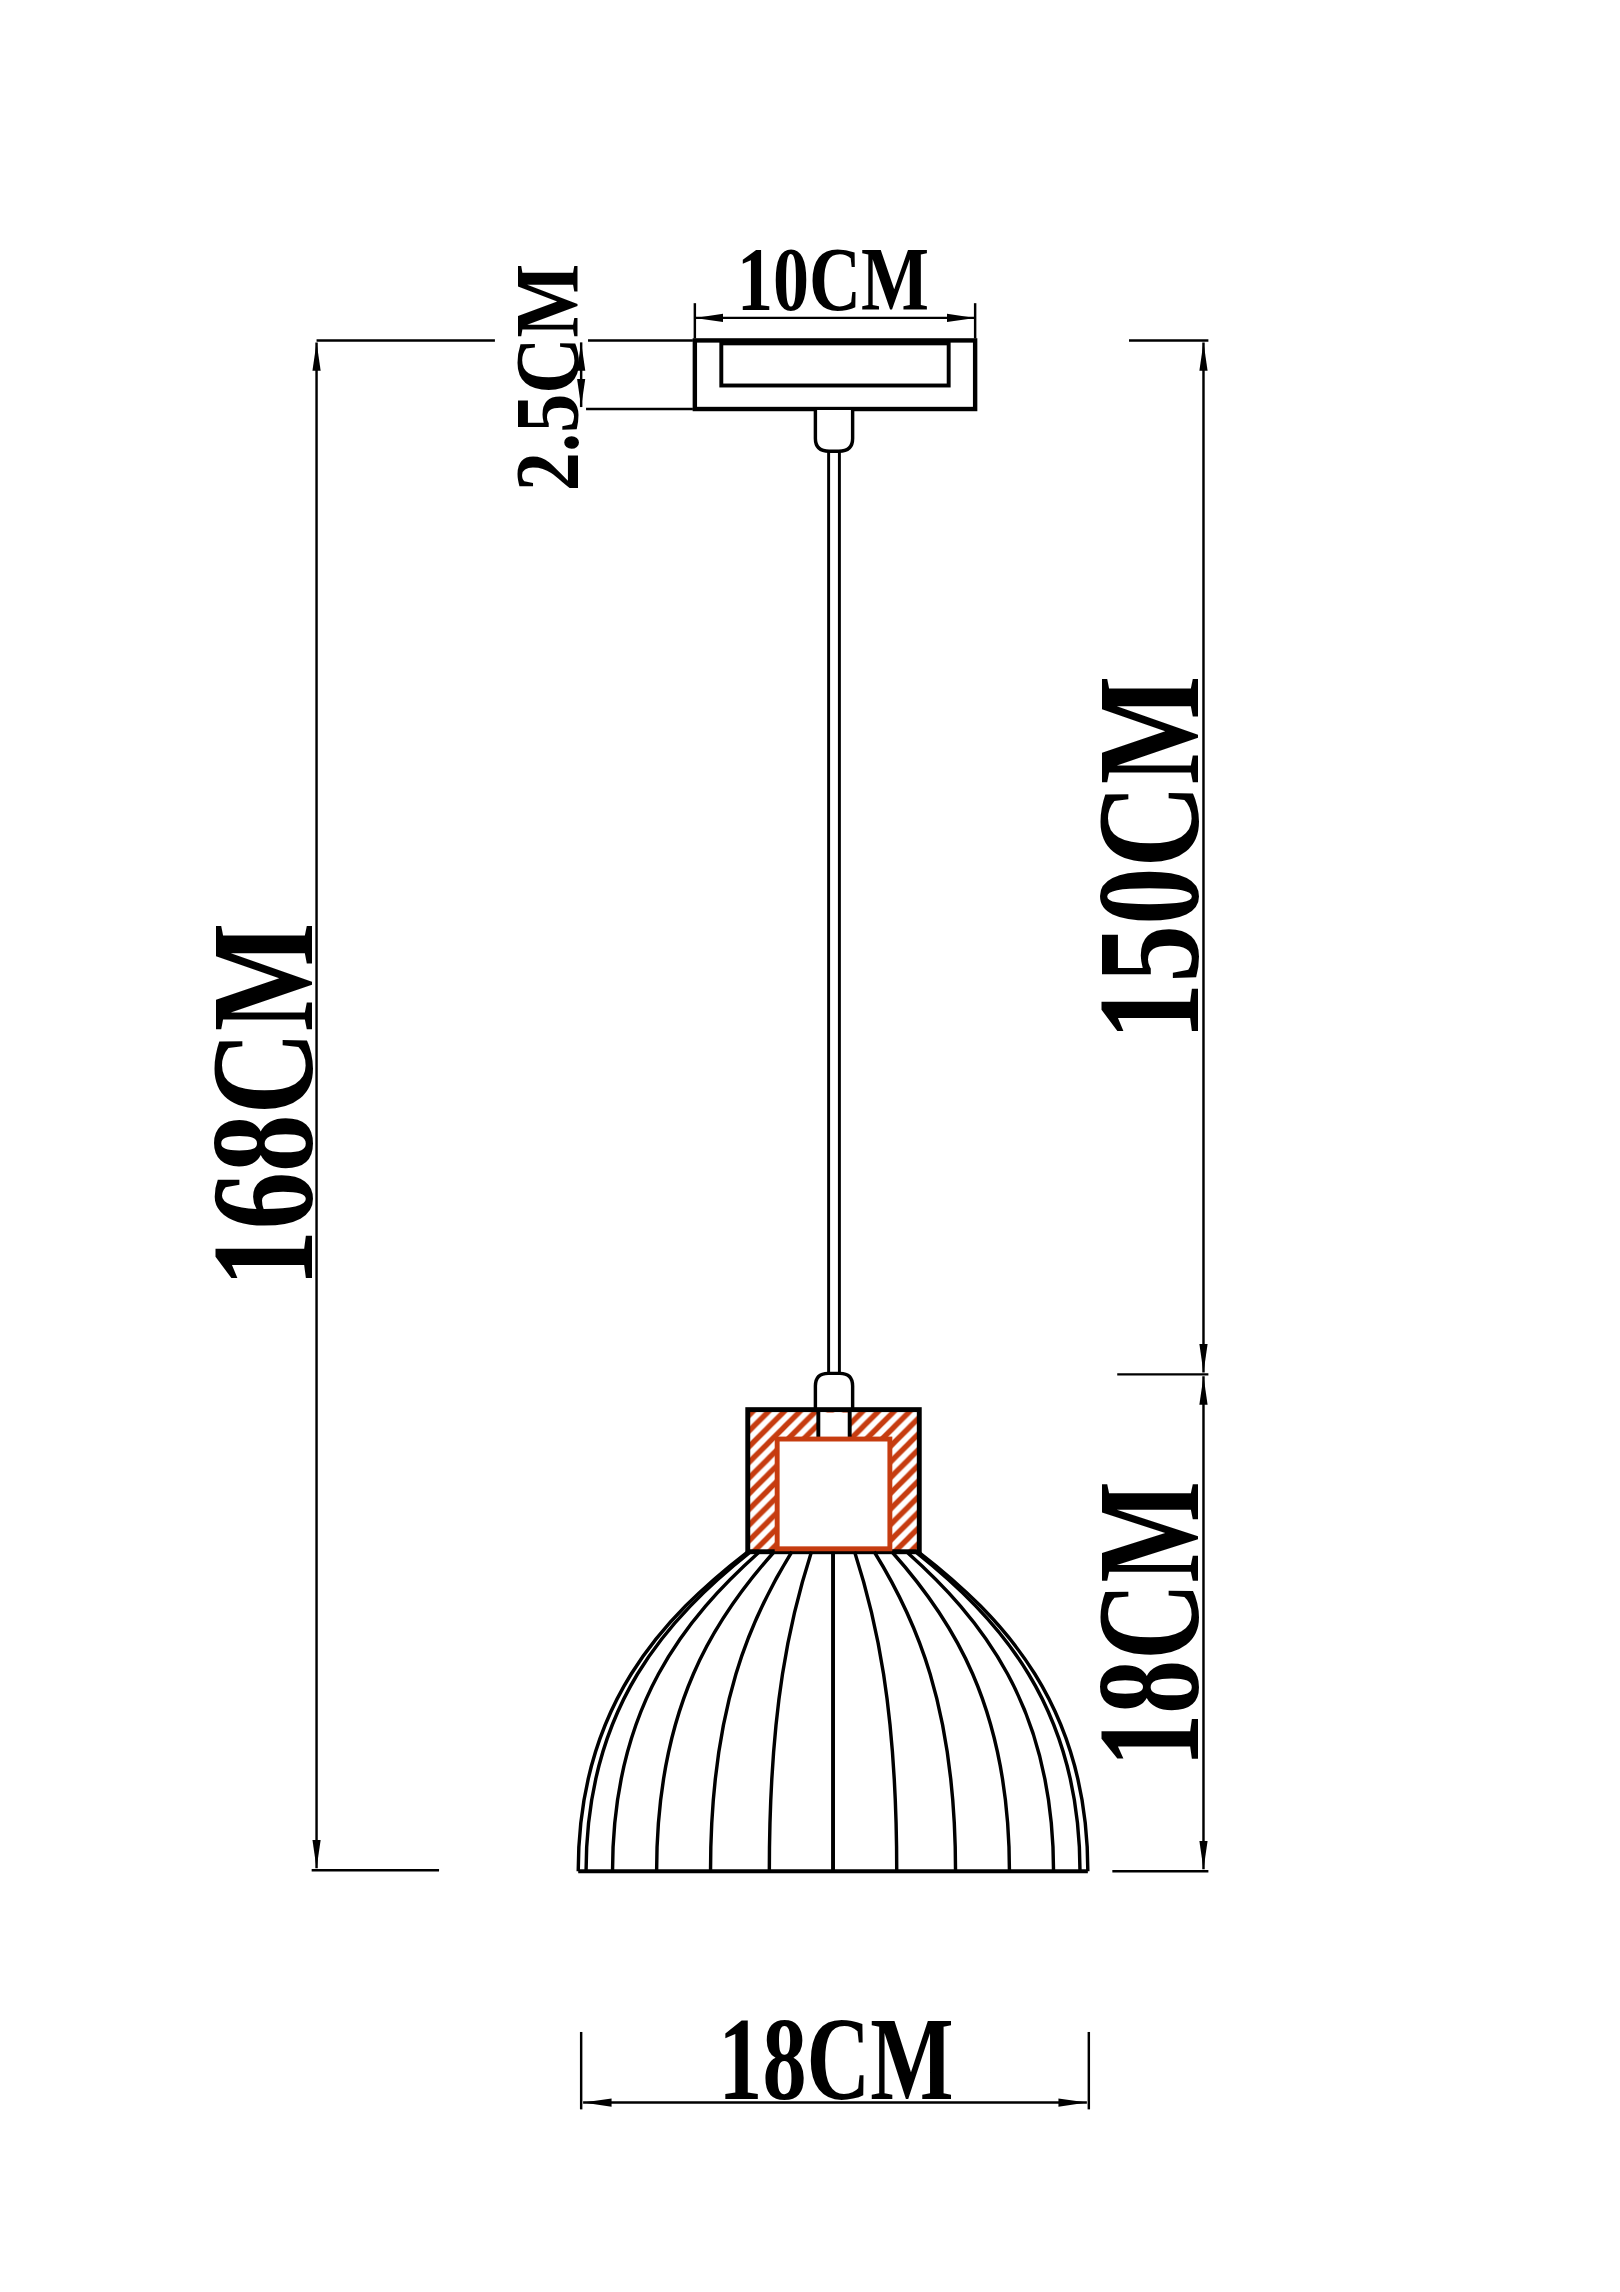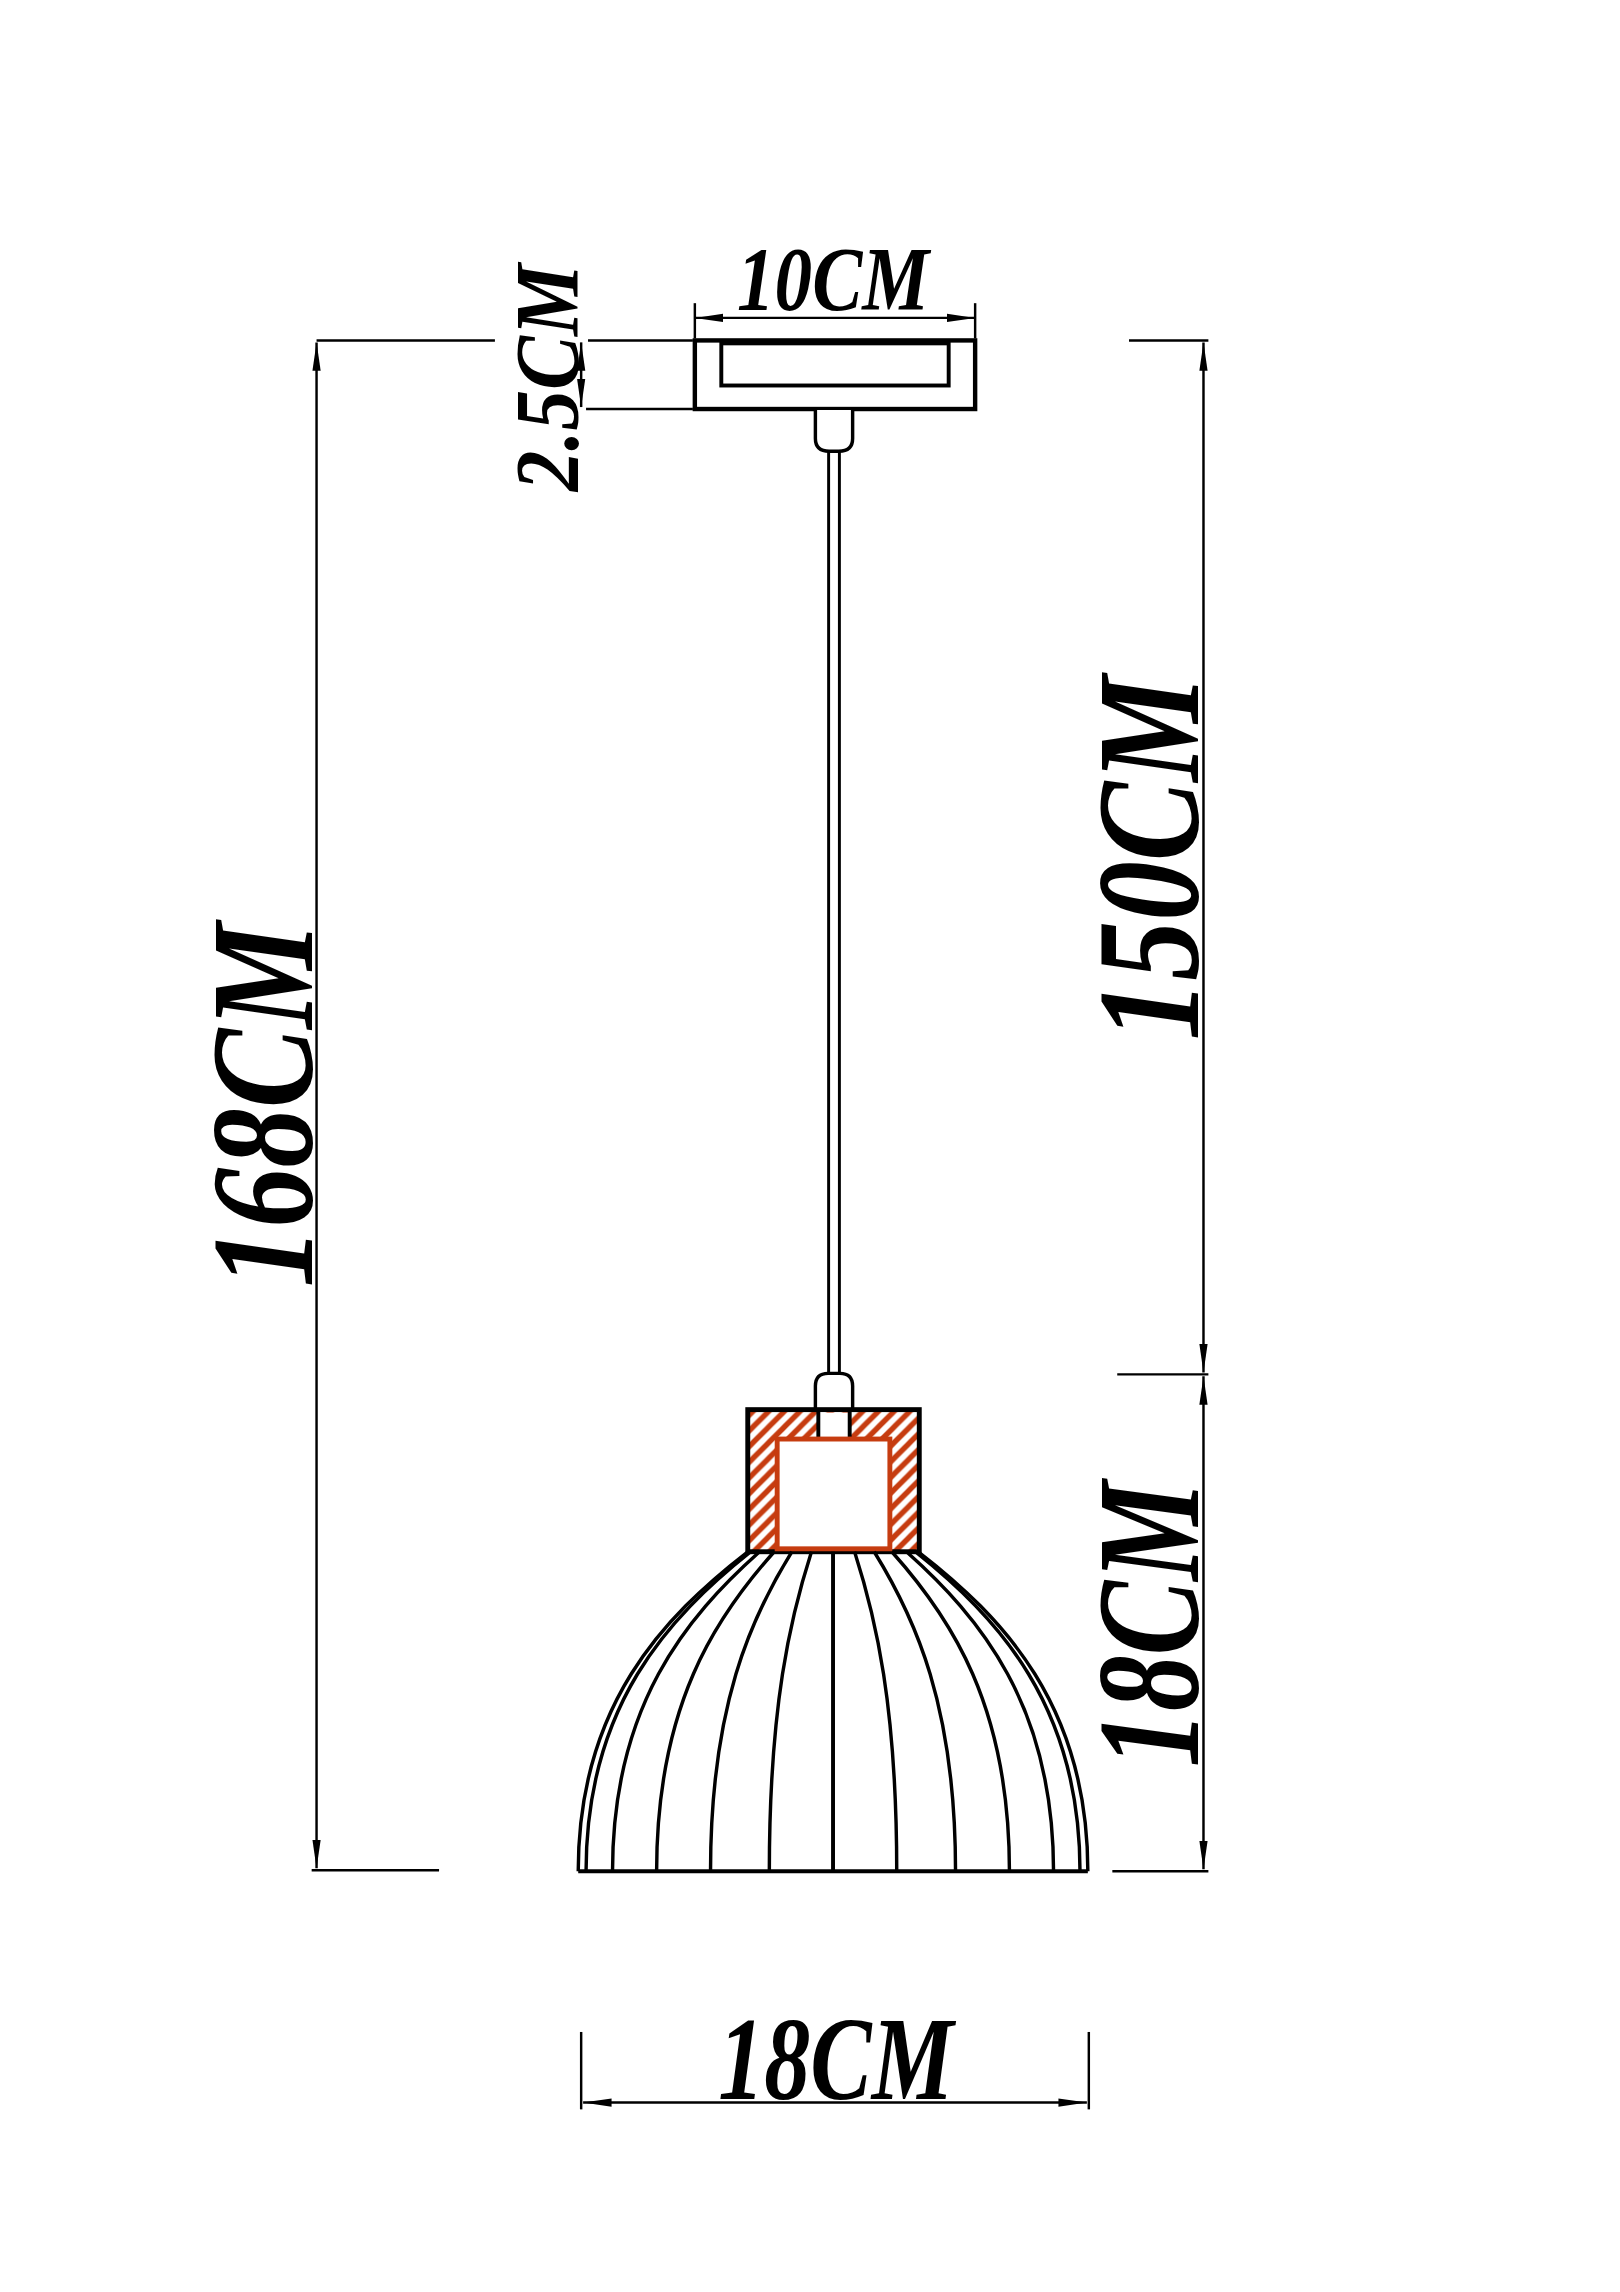--- a/index.html
+++ b/index.html
@@ -7,21 +7,20 @@
     padding:0;
     background:#ffffff;
     font-family:"Liberation Serif", serif;
   }
   .sheet{
     width:1620px;
     height:2156px;
     background:#ffffff;
     position:relative;
     overflow:hidden;
-    font-style:italic;
   }
   svg text{
     fill:#000000;
     font-family:"Liberation Serif", serif;
     font-weight:bold;
   }
   .dim-label{ font-size:150px; }
   .dim-label-small{ font-size:92px; }
   .dim-label-mid{ font-size:122px; }
 </style>

